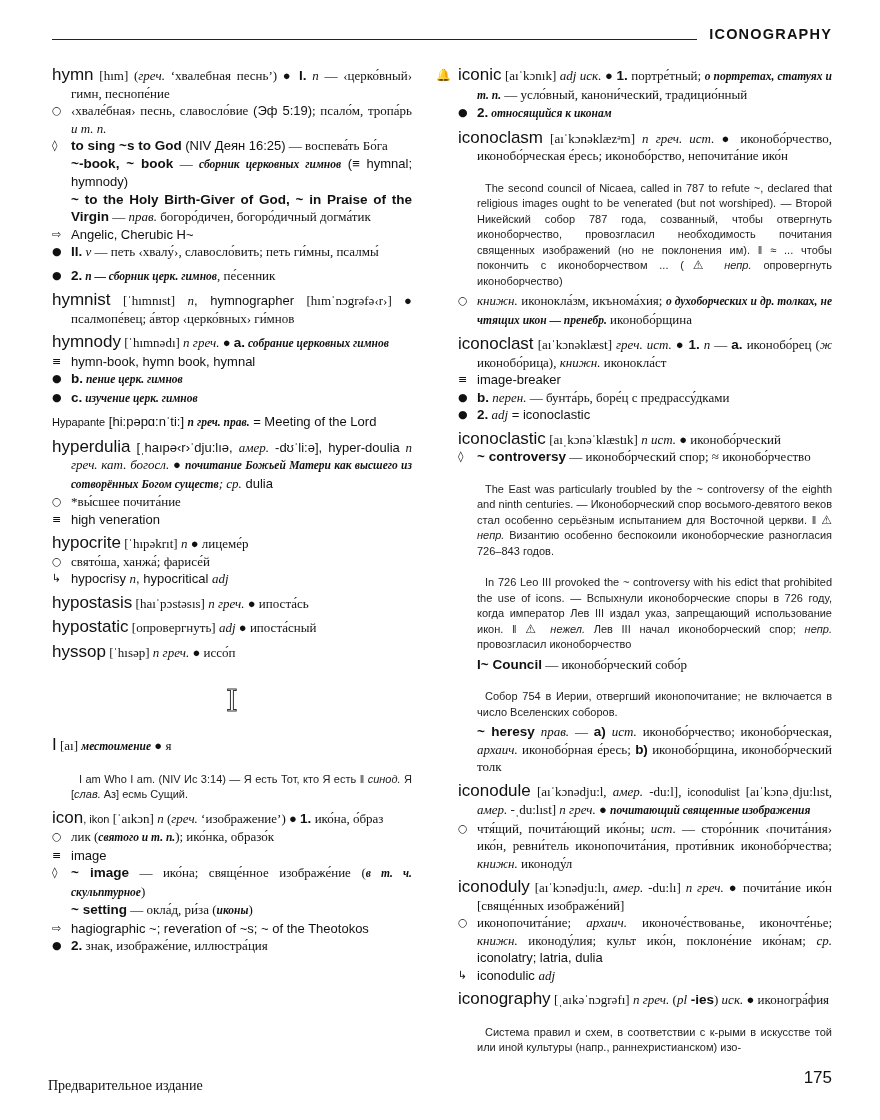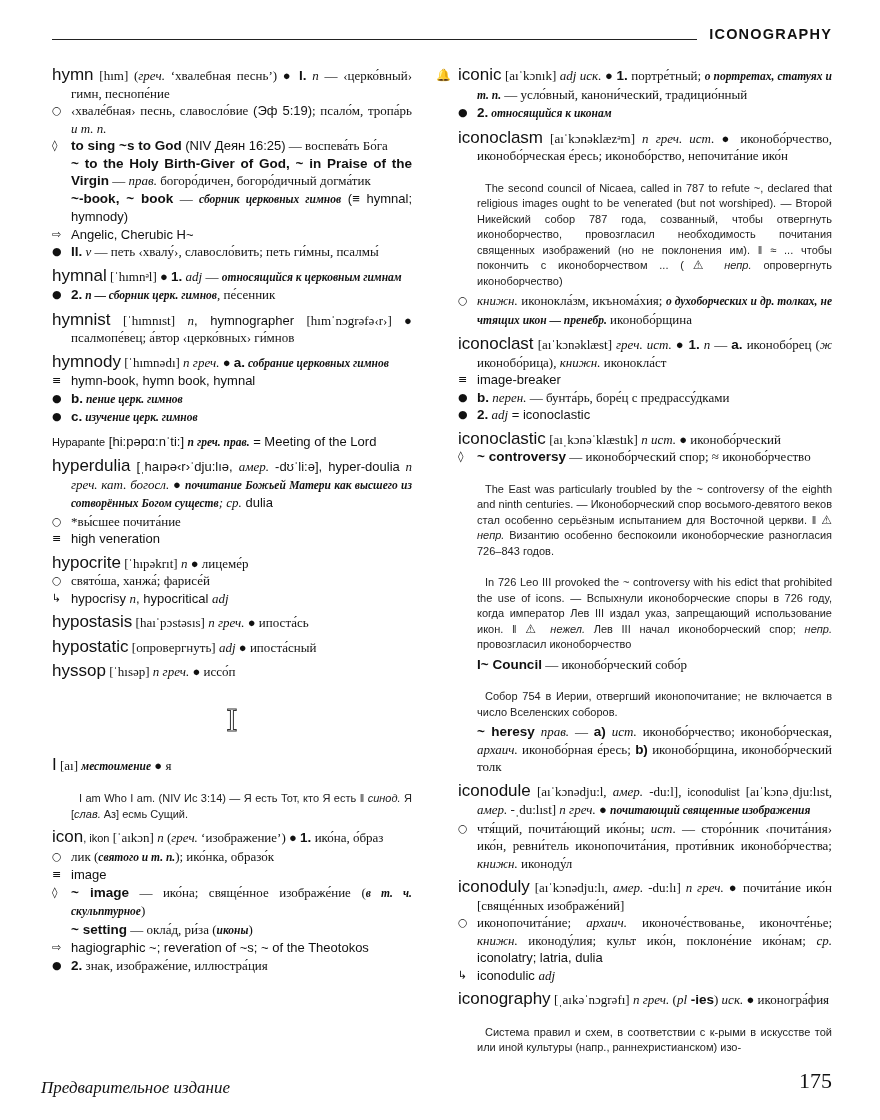--- a/index.html
+++ b/index.html
@@ -17,49 +17,48 @@
   .p.sub { padding-left: 19px; }
   .p .mark { position: absolute; left: 0; top: 0; width: 14px; text-align: left; font-family: "DejaVu Sans", sans-serif; font-size: 11px; }
   .hw { font-family: "Liberation Sans", sans-serif; font-weight: normal; font-size: 17px; }
   .hw-reg { font-family: Liberation Sans, sans-serif; font-size: 11px; }
   .en { font-family: "Liberation Sans", sans-serif; font-size: 13px; }
   .enb { font-family: "Liberation Sans", sans-serif; font-weight: bold; font-size: 13.5px; }
   .it { font-style: italic; }
   .itb { font-style: italic; font-weight: bold; font-size: 11.5px; }
   .small { font-family: "Liberation Sans", sans-serif; font-size: 11px; line-height: 15.5px; text-align: justify; padding-left: 19px; text-indent: 8px; color: #222; margin: 16px 0 3px; }
   .letter-divider { text-align: center; margin: 22px 0 18px; font-family: "DejaVu Serif", serif; font-size: 30px; color: #fff; -webkit-text-stroke: 1px #333; }
-  .footer-left { position: absolute; left: 41px; top: 1078px; font-size: 17px; font-style: italic; }
-  .page-number { position: absolute; right: 48px; top: 1068px; font-family: Liberation Serif, serif; font-size: 22px; }
+  .footer-left { position: absolute; left: 48px; top: 1078px; font-size: 14px; }
+  .page-number { position: absolute; right: 48px; top: 1068px; font-family: Liberation Sans, sans-serif; font-size: 17px; }
   .bell { position: absolute; left: -22px; top: 2px; font-family: "DejaVu Sans", sans-serif; font-size: 12px; }
   .warn { font-family: "DejaVu Sans", sans-serif; font-size: 12px; }
 </style>
 </head>
 <body>
 
 <div class="page">
 
   <div class="running-head">
     <div class="rule"></div>
     <div class="title">ICONOGRAPHY</div>
   </div>
 
   <div class="col left">
 
     <div class="entry">
       <div class="p head"><span class="hw">hymn</span><span> [hım] (</span><span class="it">греч.</span><span> ‘хвалебная песнь’) ● </span><span class="enb">I.</span><span class="it"> n</span><span> — ‹церко́вный› гимн, песнопе́ние</span></div>
       <div class="p"><span class="mark">○</span><span>‹хвале́бная› песнь, славосло́вие </span><span class="en">(Эф 5:19)</span><span>; псало́м, тропа́рь </span><span class="it">и т. п.</span></div>
       <div class="p"><span class="mark">◊</span><span class="enb">to sing ~s to God</span><span class="en"> (NIV Деян 16:25)</span><span> — воспева́ть Бо́га</span></div>
+      <div class="p sub"><span class="enb">~-book, ~ book</span><span> — </span><span class="itb">сборник церковных гимнов</span><span class="en"> (≡ hymnal; hymnody)</span></div>
       <div class="p sub"><span class="enb">~ to the Holy Birth-Giver of God, ~ in Praise of the Virgin</span><span> — </span><span class="it">прав.</span><span> богоро́дичен, богоро́дичный догма́тик</span></div>
-      <div class="p sub"><span class="enb">~-book, ~ book</span><span> — </span><span class="itb">сборник церковных гимнов</span><span class="en"> (≡ hymnal; hymnody)</span></div>
       <div class="p"><span class="mark">⇨</span><span class="en">Angelic, Cherubic H~</span></div>
       <div class="p"><span class="mark">●</span><span class="enb">II.</span><span class="it"> v</span><span> — петь ‹хвалу́›, славосло́вить; петь ги́мны, псалмы́</span></div>
     </div>
 
     <div class="entry">
-      <div class="p head"><span class="hw">hymnal</span><span> [ˈhımnᵊl] ● </span><span class="enb">1.</span><span class="it"> adj</span><span> — </span><span class="itb">относящийся к церковным гимнам</span></div>
       <div class="p"><span class="mark">●</span><span class="enb">2.</span><span class="itb"> n — сборник церк. гимнов</span><span>, пе́сенник</span></div>
     </div>
 
     <div class="entry">
       <div class="p head"><span class="hw">hymnist</span><span> [ˈhımnıst] </span><span class="it">n</span><span class="en">, hymnographer</span><span> [hımˈnɔgrəfə‹r›] ● псалмопе́вец; а́втор ‹церко́вных› ги́мнов</span></div>
     </div>
 
     <div class="entry">
       <div class="p head"><span class="hw">hymnody</span><span> [ˈhımnədı] </span><span class="it">n греч.</span><span> ● </span><span class="enb">a.</span><span class="itb"> собрание церковных гимнов</span></div>
       <div class="p"><span class="mark">≡</span><span class="en">hymn-book, hymn book, hymnal</span></div>

